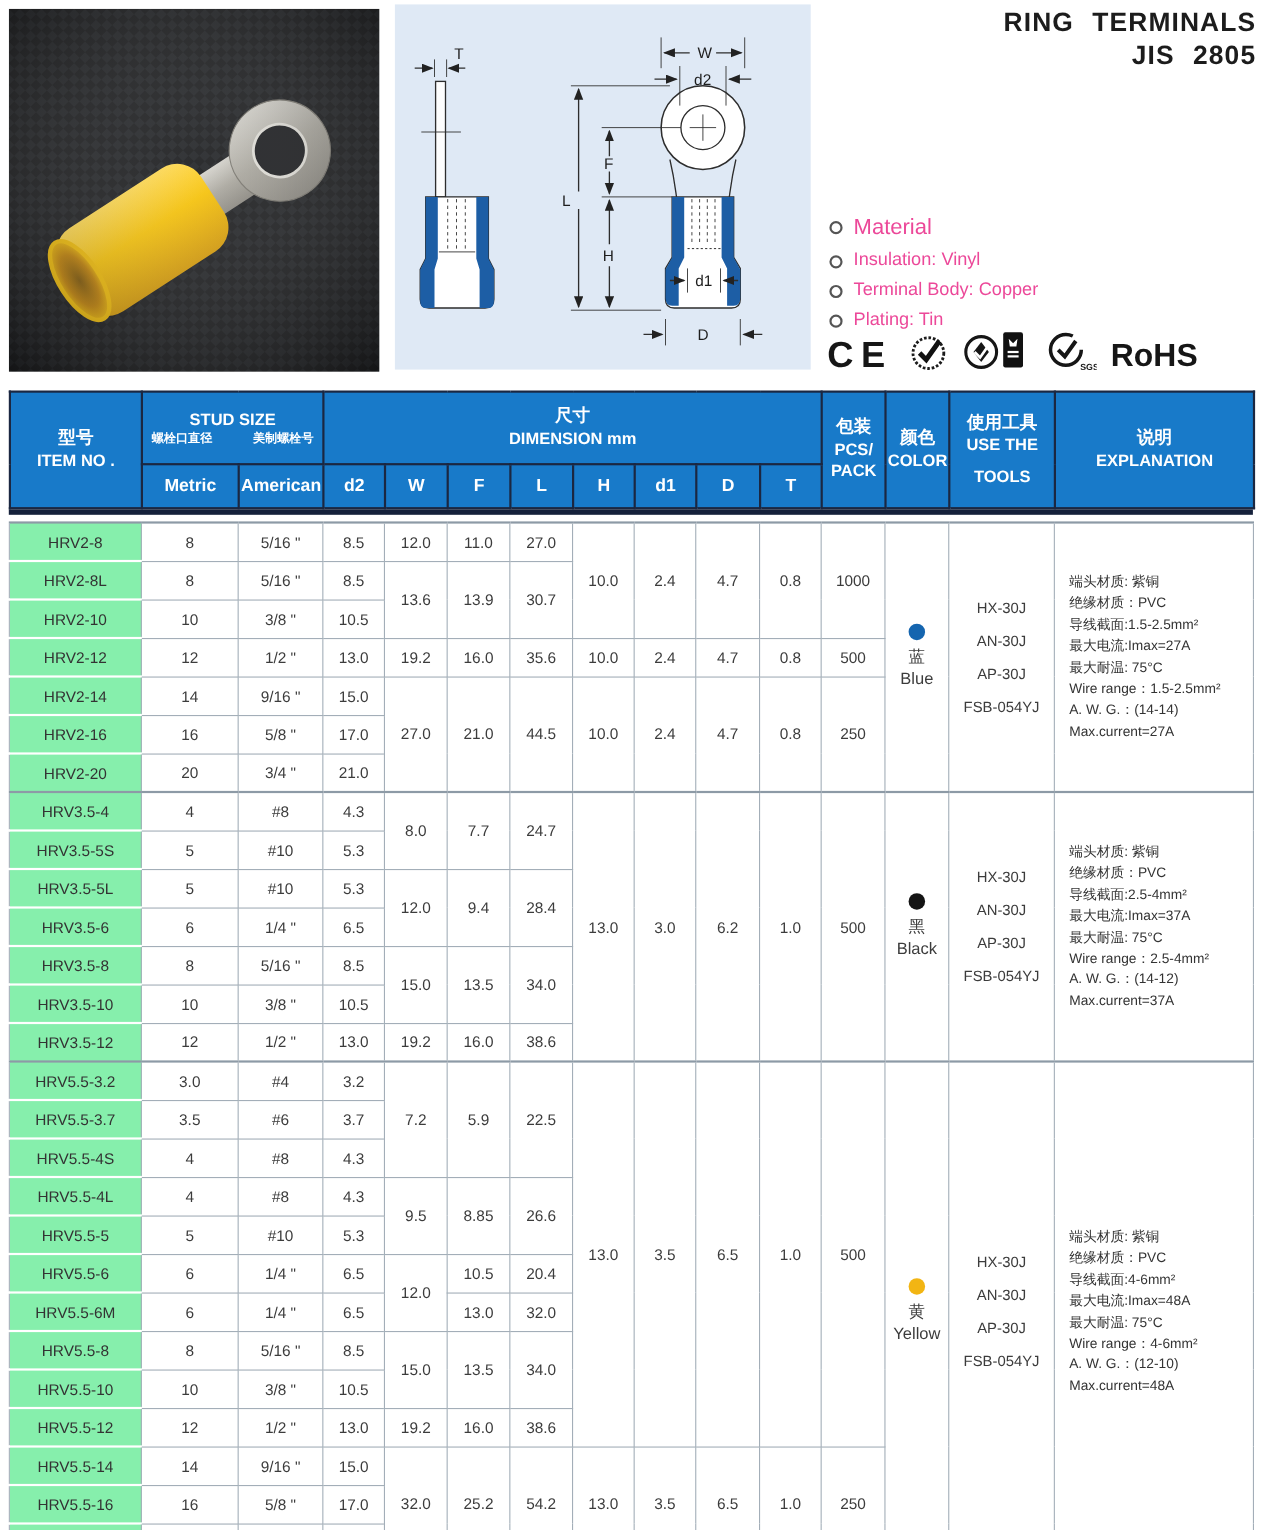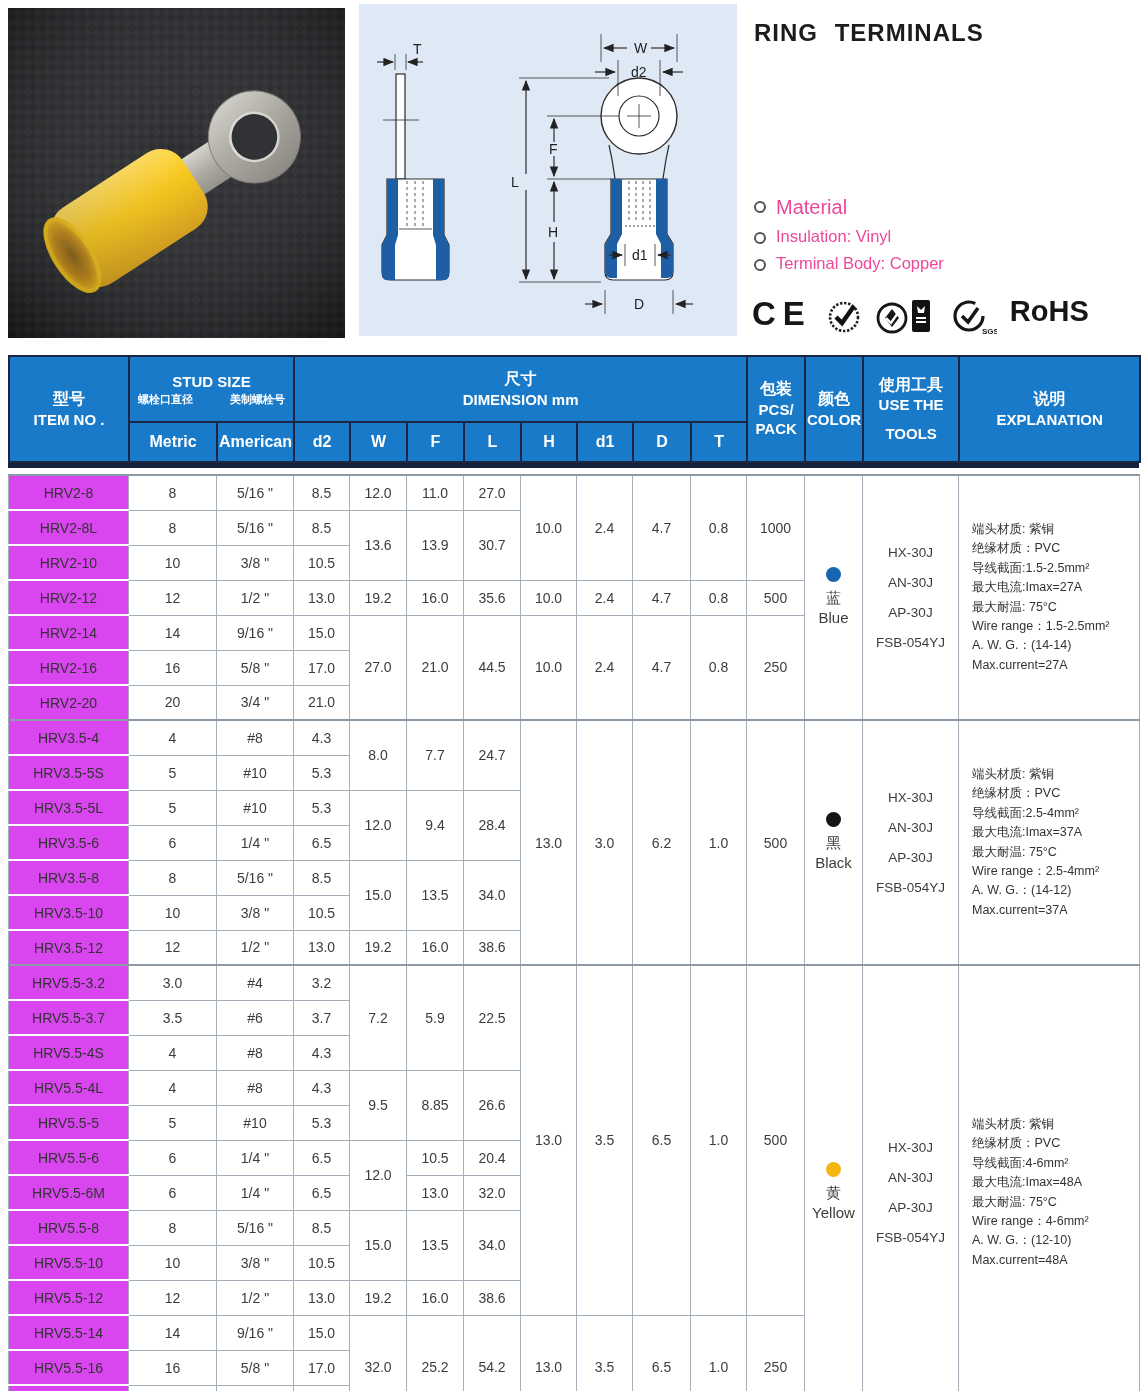--- a/index.html
+++ b/index.html
@@ -2,47 +2,47 @@
 <html><head>
 <meta charset="utf-8">
 <style>
   html,body{margin:0;padding:0;background:#fff;}
   .page{position:relative;width:1147px;height:1391px;background:#fff;overflow:hidden;
         font-family:"Liberation Sans",sans-serif;color:#222;}
 
   
   .photo{position:absolute;left:8px;top:8px;width:337px;height:330px;}
   .diagram{position:absolute;left:359px;top:4px;width:378px;height:332px;background:#dfe9f5;}
-  .info{position:absolute;left:754px;top:18px;width:388px;}
+  .info{position:absolute;left:754px;top:6px;width:388px;text-align:right;}
   .title{font-size:24px;font-weight:bold;color:#1c1c1c;letter-spacing:1px;word-spacing:9px;line-height:1.25;}
   .materials{position:absolute;left:754px;top:196px;width:388px;}
   .mat-line{display:flex;align-items:flex-start;margin-bottom:8px;color:#ec4899;}
   .mat-line .ring{flex:0 0 auto;width:8px;height:8px;border:2px solid #555;border-radius:50%;margin:5px 10px 0 0;}
   .mat-heading{font-size:20px;}
   .mat-item{font-size:16.5px;}
-  .certs{position:absolute;left:752px;top:297px;width:390px;height:42px;display:flex;align-items:flex-start;gap:13px;}
+  .certs{position:absolute;left:752px;top:297px;width:390px;height:42px;display:flex;align-items:flex-end;gap:13px;}
   .ce{font-size:33px;font-weight:bold;color:#161616;letter-spacing:7px;line-height:1;}
   .rohs{font-size:29px;font-weight:bold;color:#161616;line-height:1;}
 
   
   .tables{position:absolute;left:8px;top:355px;width:1131px;}
   table{border-collapse:collapse;table-layout:fixed;width:1131px;}
   .header-wrap{border-bottom:5px solid #15213b;}
   thead th{background:#187ac9;color:#fff;border:2px solid #1b2741;font-weight:bold;
            vertical-align:middle;padding:1px 0;line-height:1.3;}
   tr.h1 th{height:62px;}
   tr.h2 th{height:36px;font-size:16px;}
   .th-zh{font-size:16px;}
   .th-en{font-size:15px;}
   .stud-zh{display:flex;justify-content:space-between;padding:0 8px;font-size:11px;}
 
   .body-table{margin-top:6px;}
   tbody td{height:33px;border:1px solid #a3aeb8;background:#fff;text-align:center;
            vertical-align:middle;font-size:14px;color:#3c3c3c;padding:0 2px;}
-  td.c-item{background:#d946ef;border-bottom:2px solid #fff;font-size:14px;color:#333;}
+  td.c-item{background:#86efac;border-bottom:2px solid #fff;font-size:14px;color:#333;}
   tr.sec-start td{border-top:2px solid #8d9aa6;}
   tr.sec-end td.c-item{border-bottom:1px solid #a3aeb8;}
   td.c-color .dot{display:inline-block;width:15px;height:15px;border-radius:50%;margin-bottom:3px;}
   td.c-color div{font-size:15px;line-height:1.35;color:#3c3c3c;}
   td.c-tools div{font-size:13.5px;line-height:30px;color:#3c3c3c;}
   td.c-expl{text-align:left;padding:6px 6px 6px 13px;}
   td.c-expl div{font-size:12.5px;line-height:1.55;color:#333;}
 
   svg text{font-family:"Liberation Sans",sans-serif;}
 </style>
@@ -175,34 +175,39 @@
         <text x="190" y="150">F</text>
         <text x="189" y="233">H</text>
         <text x="273" y="256">d1</text>
         <text x="275" y="305">D</text>
       </g>
     </svg>
   </div>
 
   <div class="info">
     <div class="title">RING  TERMINALS</div>
+    <div class="title">JIS  2805</div>
   </div>
 
   <div class="materials">
     <div class="mat-line">
       <span class="ring"></span>
       <span class="mat-heading">Material</span>
     </div>
     <div class="mat-line">
       <span class="ring"></span>
       <span class="mat-item">Insulation: Vinyl</span>
     </div>
     <div class="mat-line">
       <span class="ring"></span>
       <span class="mat-item">Terminal Body: Copper</span>
+    </div>
+    <div class="mat-line">
+      <span class="ring"></span>
+      <span class="mat-item">Plating: Tin</span>
     </div>
   </div>
 
   <div class="certs">
     <span class="ce">CE</span>
     <svg width="38" height="38" viewBox="0 0 38 38">
       <circle cx="19" cy="20" r="14" fill="none" stroke="#1c1c1c" stroke-width="2.6" stroke-dasharray="2.4,1.7"></circle>
       <path d="M11,20 L17,26 L29,9" stroke="#111" stroke-width="4.5" fill="none"></path>
     </svg>
     <svg width="60" height="40" viewBox="0 0 60 40">

